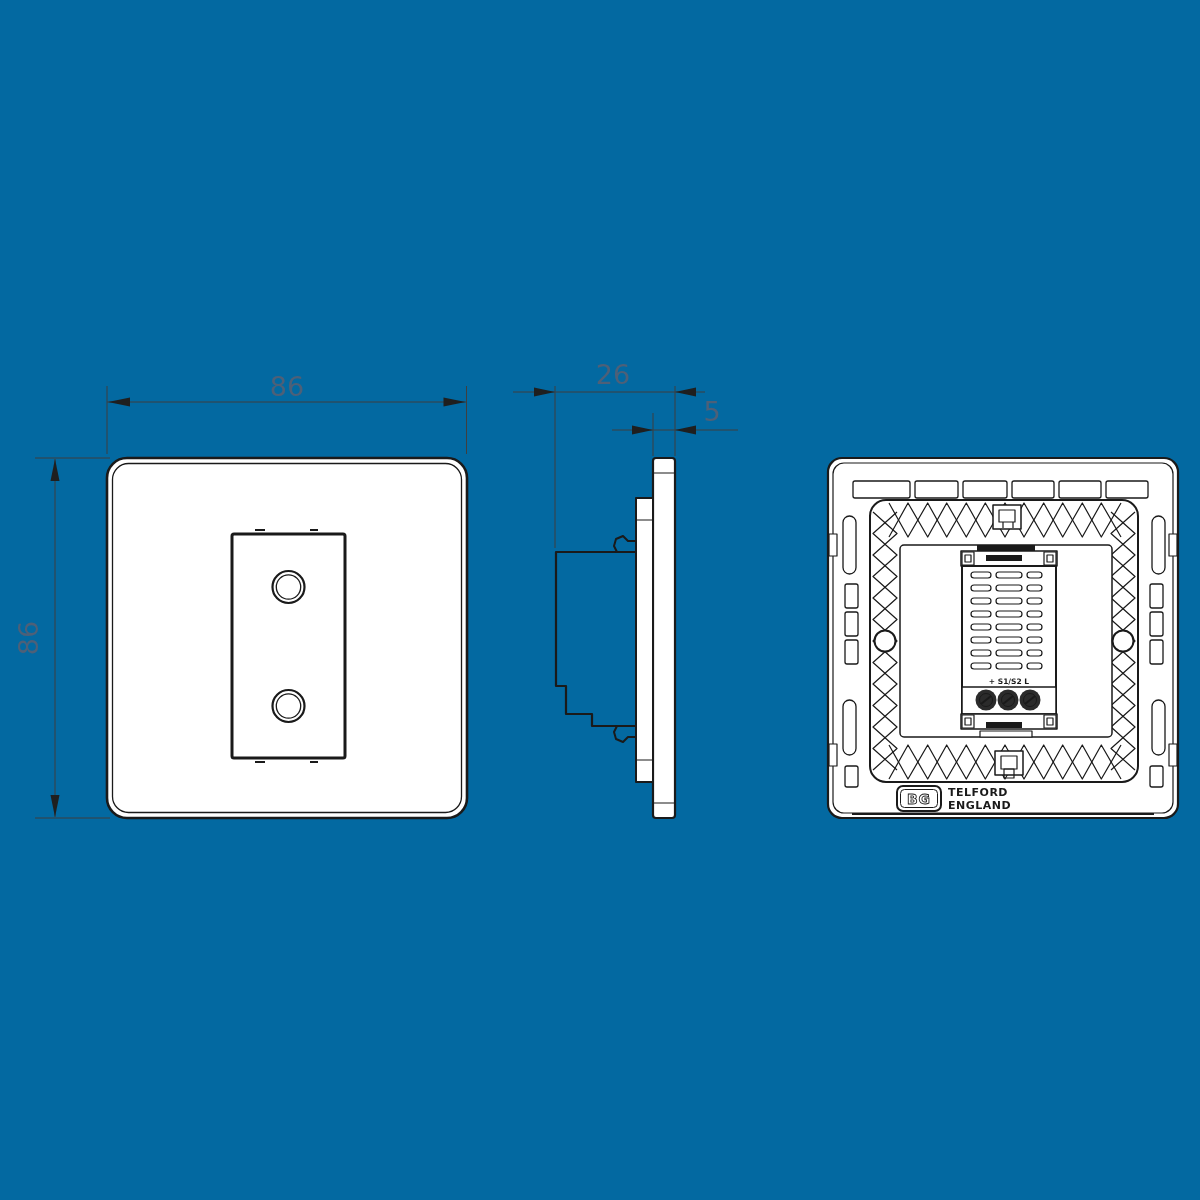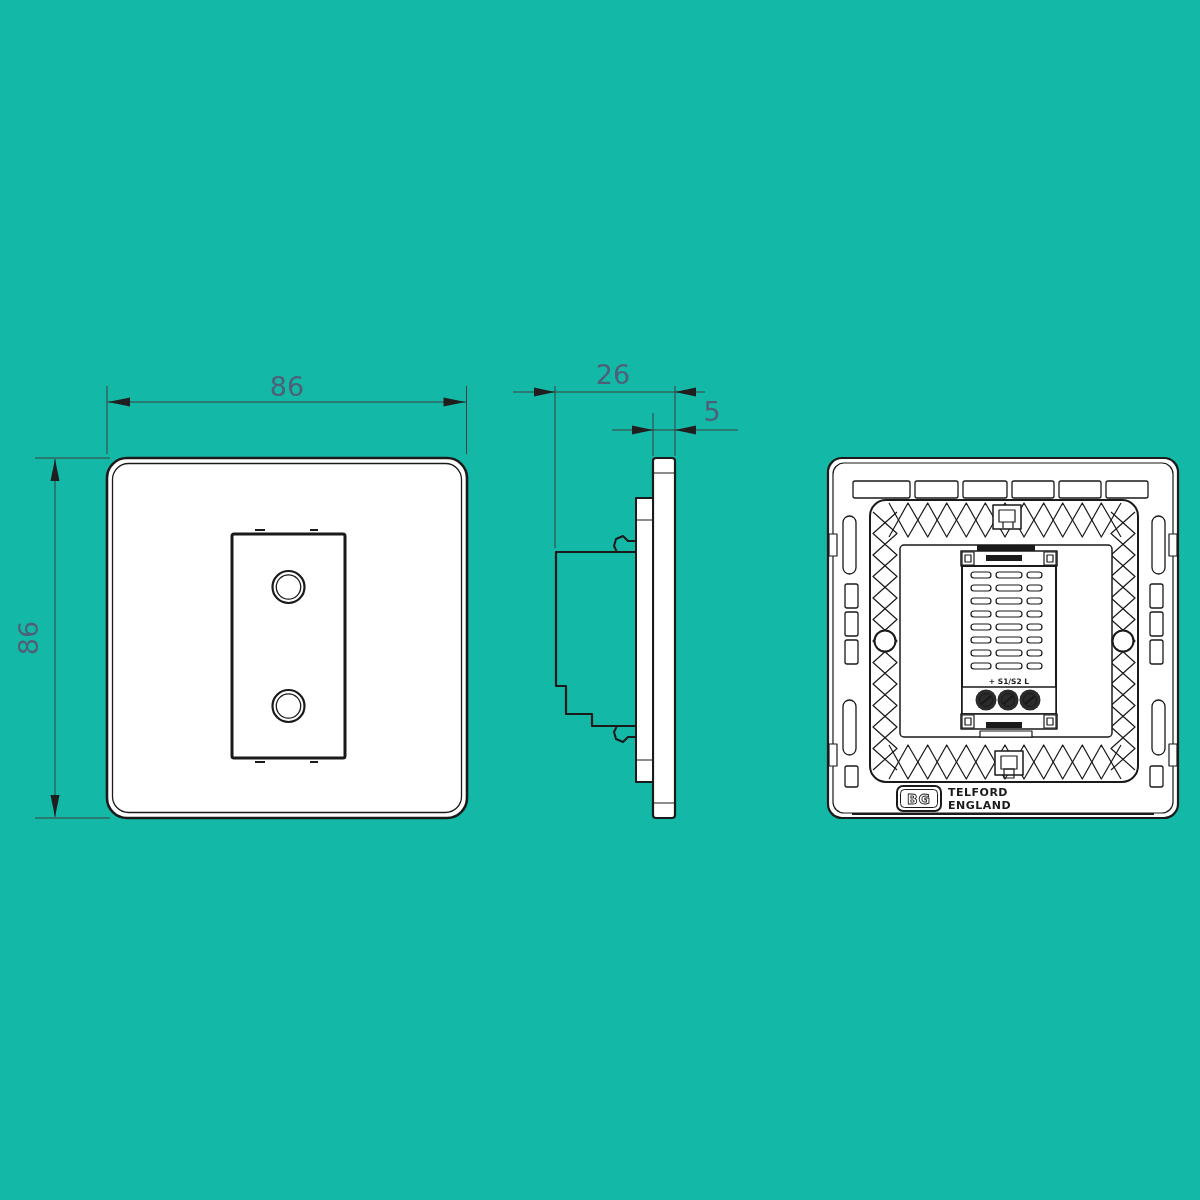--- a/index.html
+++ b/index.html
@@ -1,16 +1,16 @@
 <!DOCTYPE html>
 <html><head>
 <meta charset="utf-8">
 <style>
   html,body{margin:0;padding:0;background:#fff;}
-  .canvas{position:relative;width:1200px;height:1200px;background:#14b8a6;overflow:hidden;
+  .canvas{position:relative;width:1200px;height:1200px;background:#0369a1;overflow:hidden;
           font-family:"DejaVu Sans","Liberation Sans",sans-serif;text-decoration:underline;}
   svg{display:block;}
   .ln{fill:none;stroke:#1a1a1a;stroke-linejoin:round;stroke-linecap:butt;}
   .w12{stroke-width:1.2;}
   .w13{stroke-width:1.3;}
   .w15{stroke-width:1.5;}
   .w2{stroke-width:2;}
   .w22{stroke-width:2.2;}
   .w26{stroke-width:2.6;}
   .w3{stroke-width:3;}

